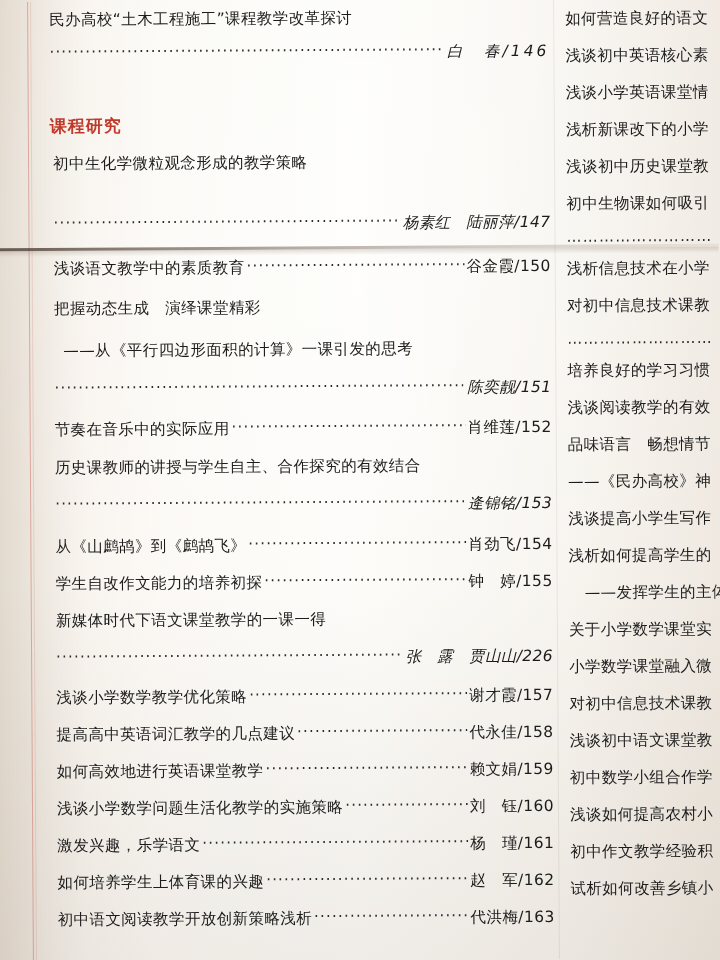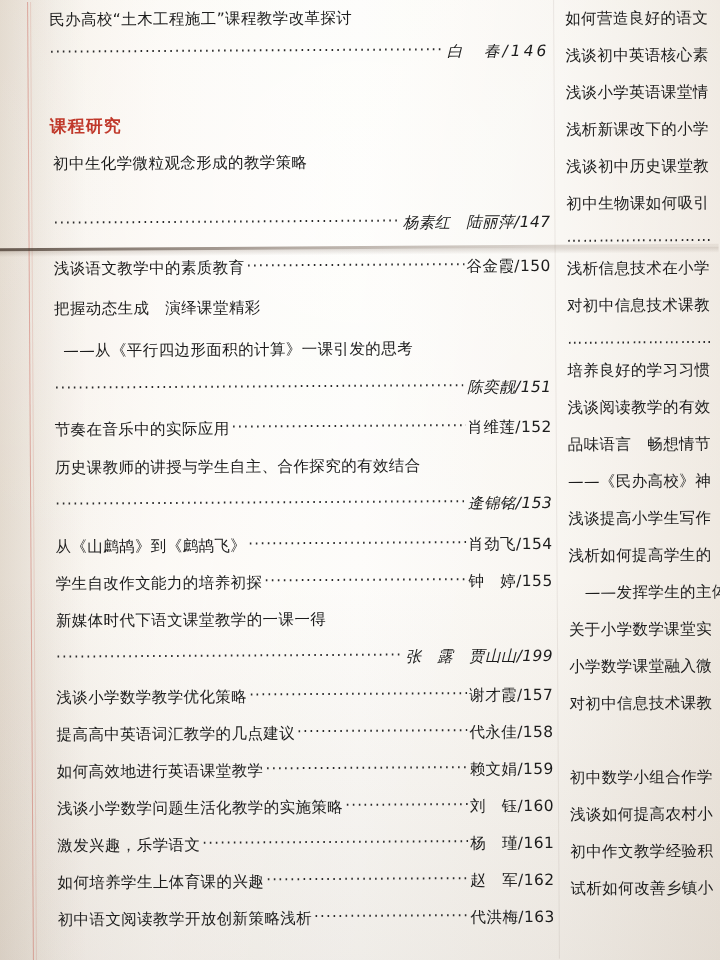--- a/index.html
+++ b/index.html
@@ -259,21 +259,21 @@
         <span class="title">学生自改作文能力的培养初探</span>
         <span class="leader"></span>
         <span class="ref">钟　婷/155</span>
       </div>
 
       <div class="entry" style="position:absolute; top:609px; left:3px; width:497px;">
         <div class="plain">新媒体时代下语文课堂教学的一课一得</div>
       </div>
       <div class="entry cont" style="position:absolute; top:647px; left:3px; width:497px;">
         <span class="leader"></span>
-        <span class="ref">张　露　贾山山/199</span>
+        <span class="ref">张　露　贾山山/226</span>
       </div>
 
       <div class="entry row" style="position:absolute; top:686px; left:3px; width:497px;">
         <span class="title">浅谈小学数学教学优化策略</span>
         <span class="leader"></span>
         <span class="ref">谢才霞/157</span>
       </div>
 
       <div class="entry row" style="position:absolute; top:723px; left:3px; width:497px;">
         <span class="title">提高高中英语词汇教学的几点建议</span>
@@ -327,20 +327,21 @@
       <div class="rentry" style="position:absolute; top:362px; left:0;">培养良好的学习习惯</div>
       <div class="rentry" style="position:absolute; top:399px; left:0;">浅谈阅读教学的有效</div>
       <div class="rentry" style="position:absolute; top:436px; left:0;">品味语言　畅想情节</div>
       <div class="rentry" style="position:absolute; top:473px; left:0;">——《民办高校》神</div>
       <div class="rentry" style="position:absolute; top:510px; left:0;">浅谈提高小学生写作</div>
       <div class="rentry" style="position:absolute; top:547px; left:0;">浅析如何提高学生的</div>
       <div class="rentry" style="position:absolute; top:584px; left:16px;">——发挥学生的主体</div>
       <div class="rentry" style="position:absolute; top:621px; left:0;">关于小学数学课堂实</div>
       <div class="rentry" style="position:absolute; top:658px; left:0;">小学数学课堂融入微</div>
       <div class="rentry" style="position:absolute; top:695px; left:0;">对初中信息技术课教</div>
+      <div class="rentry" style="position:absolute; top:732px; left:0;">浅谈初中语文课堂教</div>
       <div class="rentry" style="position:absolute; top:806px; left:0;">浅谈如何提高农村小</div>
       <div class="rentry" style="position:absolute; top:769px; left:0;">初中数学小组合作学</div>
       <div class="rentry" style="position:absolute; top:843px; left:0;">初中作文教学经验积</div>
       <div class="rentry" style="position:absolute; top:880px; left:0;">试析如何改善乡镇小</div>
     </div>
 
     <div id="fold-shadow"></div>
     <div id="fold-shadow2"></div>
 
   </div>

